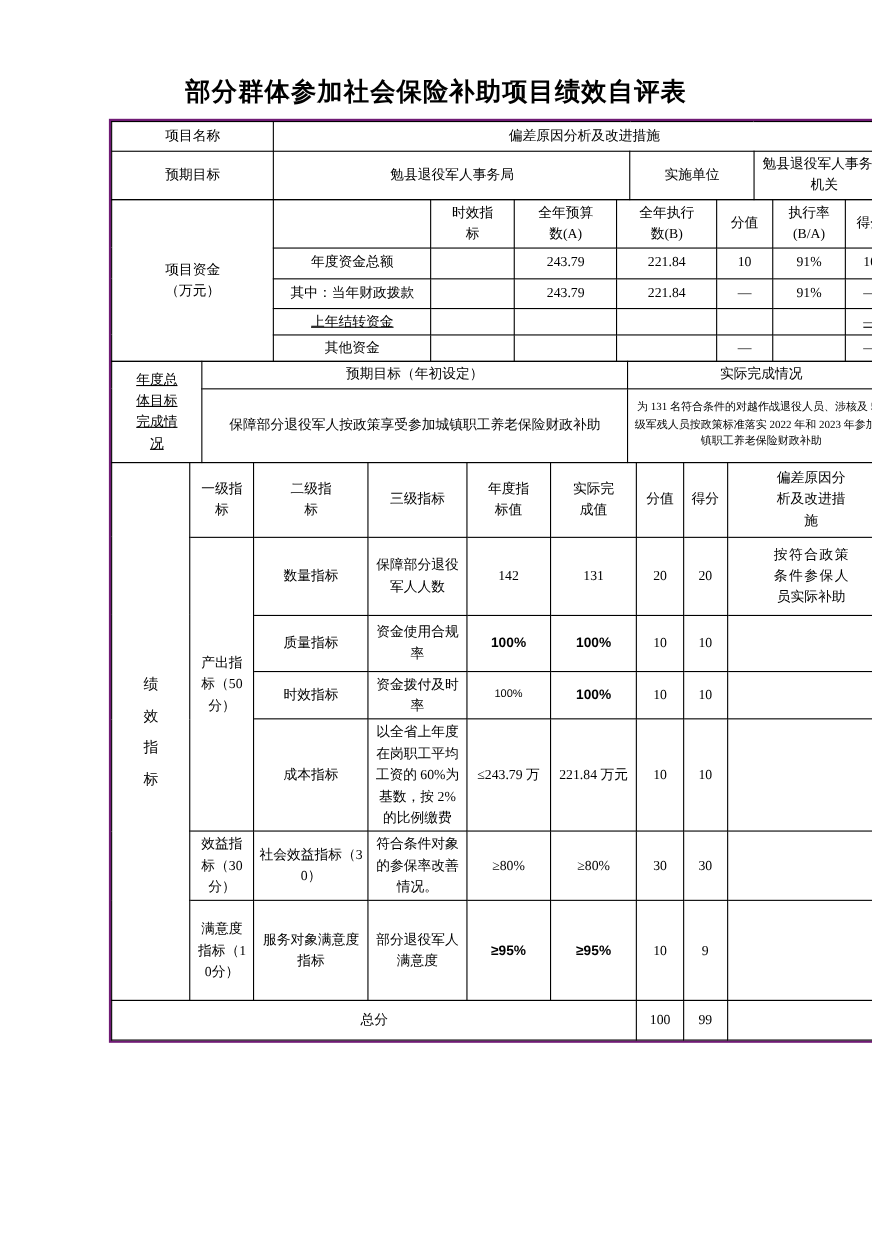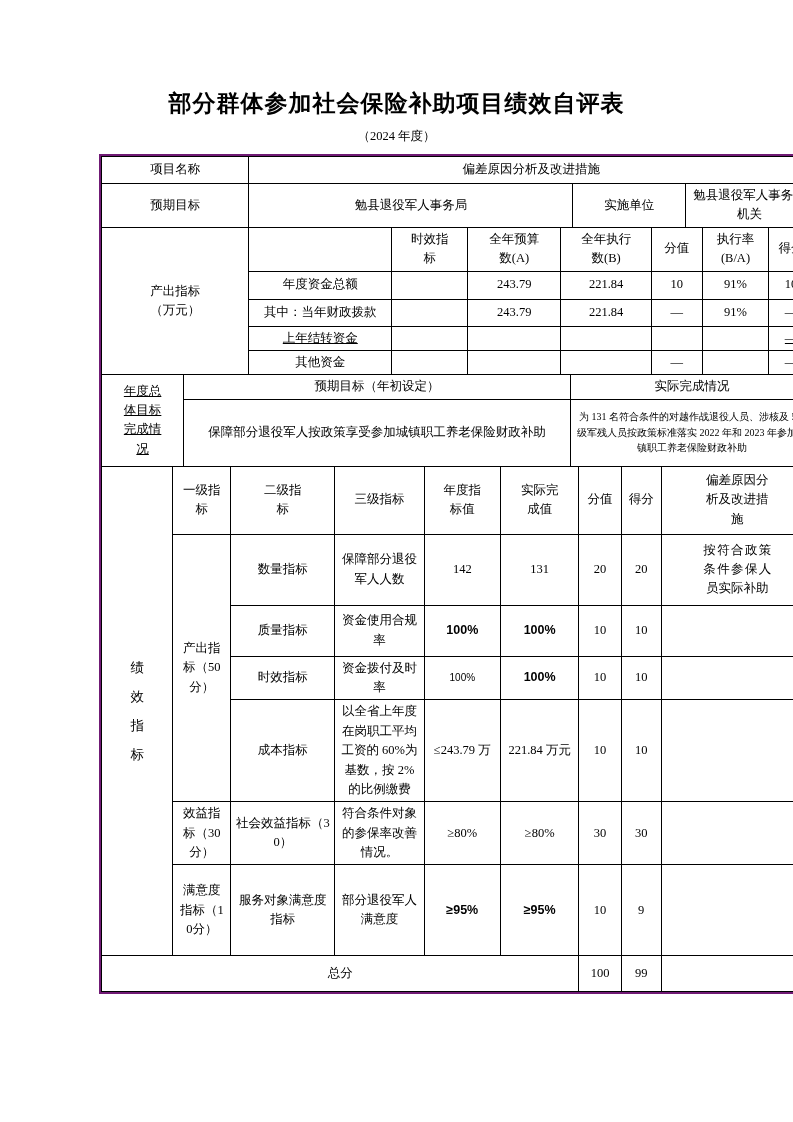--- a/index.html
+++ b/index.html
@@ -5,21 +5,21 @@
   html,body{
     margin:0; padding:0;
     width:793px; height:1122px;
     background:#ffffff;
     overflow:hidden;
     font-family:"Liberation Serif","DejaVu Serif",serif;
     color:#000;
   }
   .page{position:relative; width:793px; height:1122px;}
   .title{
-    padding-top:88px;
+    padding-top:68px;
     text-align:center;
     font-family:"Liberation Sans","DejaVu Sans",sans-serif;
     font-weight:bold;
     font-size:23px;
     letter-spacing:1px;
   }
   .subtitle{
     margin-top:9px;
     text-align:center;
     font-size:12.5px;
@@ -80,21 +80,20 @@
     line-height:2.15;
     word-break:break-all;
   }
 </style>
 </head>
 <body>
 
 <div class="page">
 
   <div class="title">部分群体参加社会保险补助项目绩效自评表</div>
-  <div class="subtitle">（2024 年度）</div>
 
   <div class="tablewrap">
 
     <table class="tbl">
       <colgroup>
           <col style="width:122px">
           <col style="width:268px">
           <col style="width:93px">
           <col style="width:106px">
         </colgroup>
@@ -118,21 +117,21 @@
           <col style="width:118px">
           <col style="width:63px">
           <col style="width:77px">
           <col style="width:75px">
           <col style="width:42px">
           <col style="width:55px">
           <col style="width:37px">
         </colgroup>
       <tbody>
           <tr class="hf0">
-        <td rowspan="5"><span class="iw60">产出指标（万元）</span></td>
+        <td rowspan="5"><span class="iw60">项目资金（万元）</span></td>
         <td></td>
         <td><span class="iw42">时效指标</span></td>
         <td><span class="iw56">全年预算数(A)</span></td>
         <td><span class="iw56">全年执行数(B)</span></td>
         <td>分值</td>
         <td><span class="iw48">执行率(B/A)</span></td>
         <td>得分</td>
       </tr>
       <tr class="hf1">
         <td class="al">年度资金总额</td>

